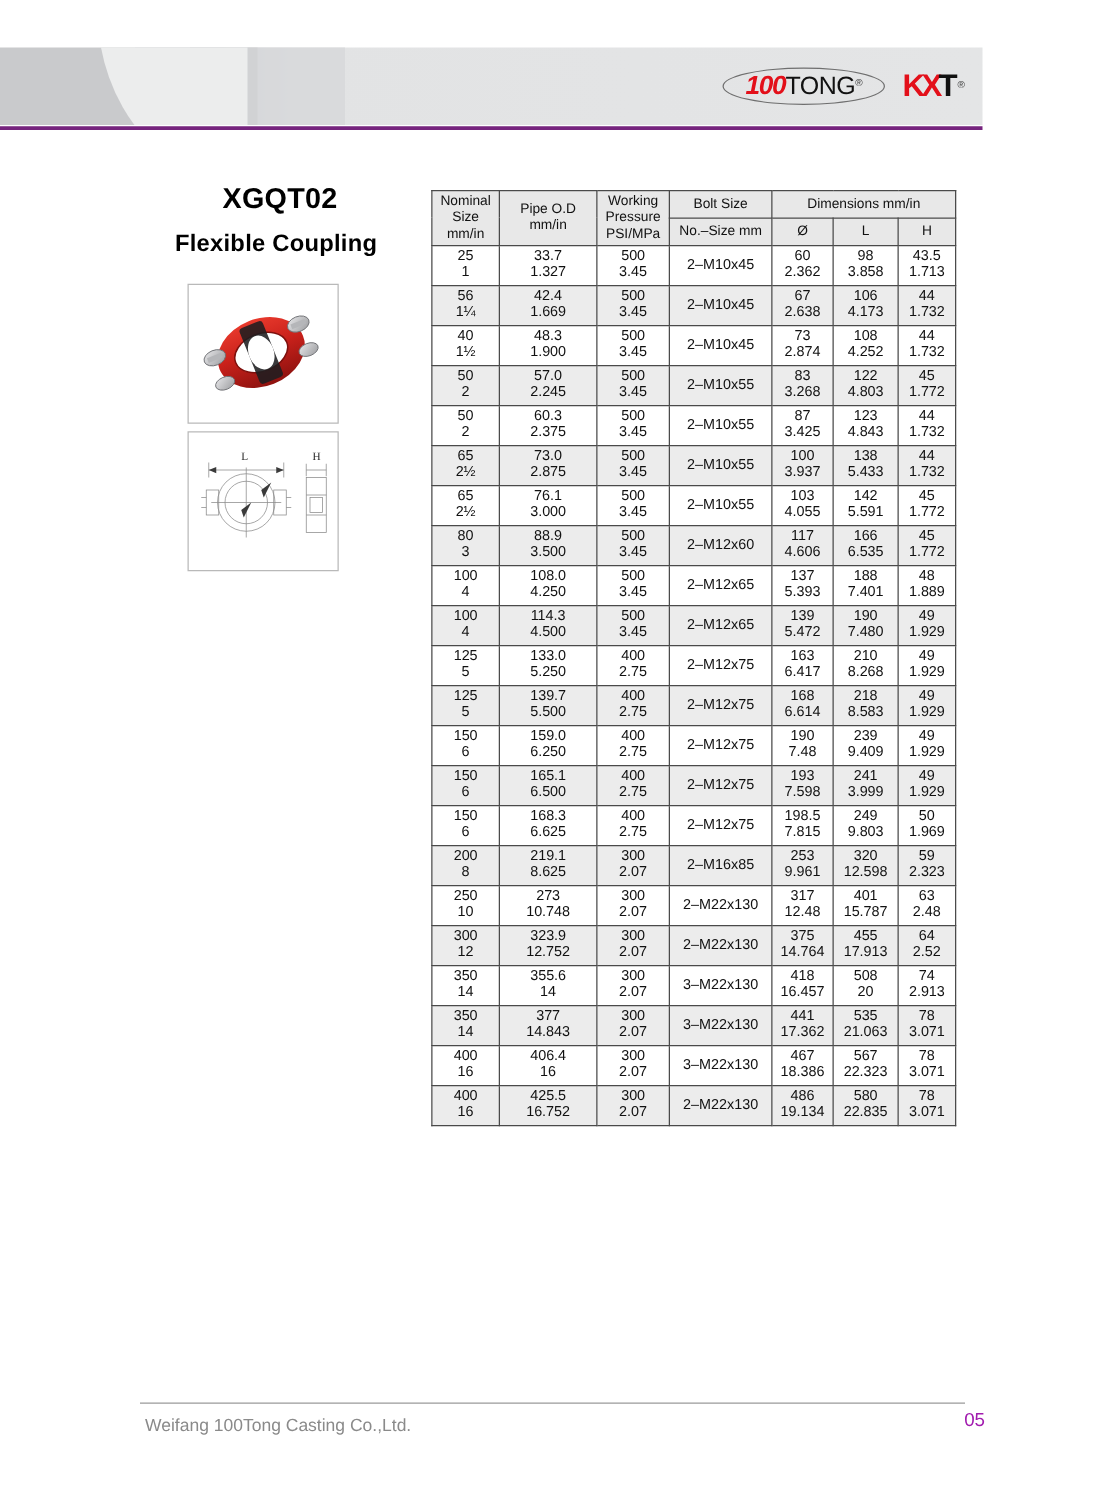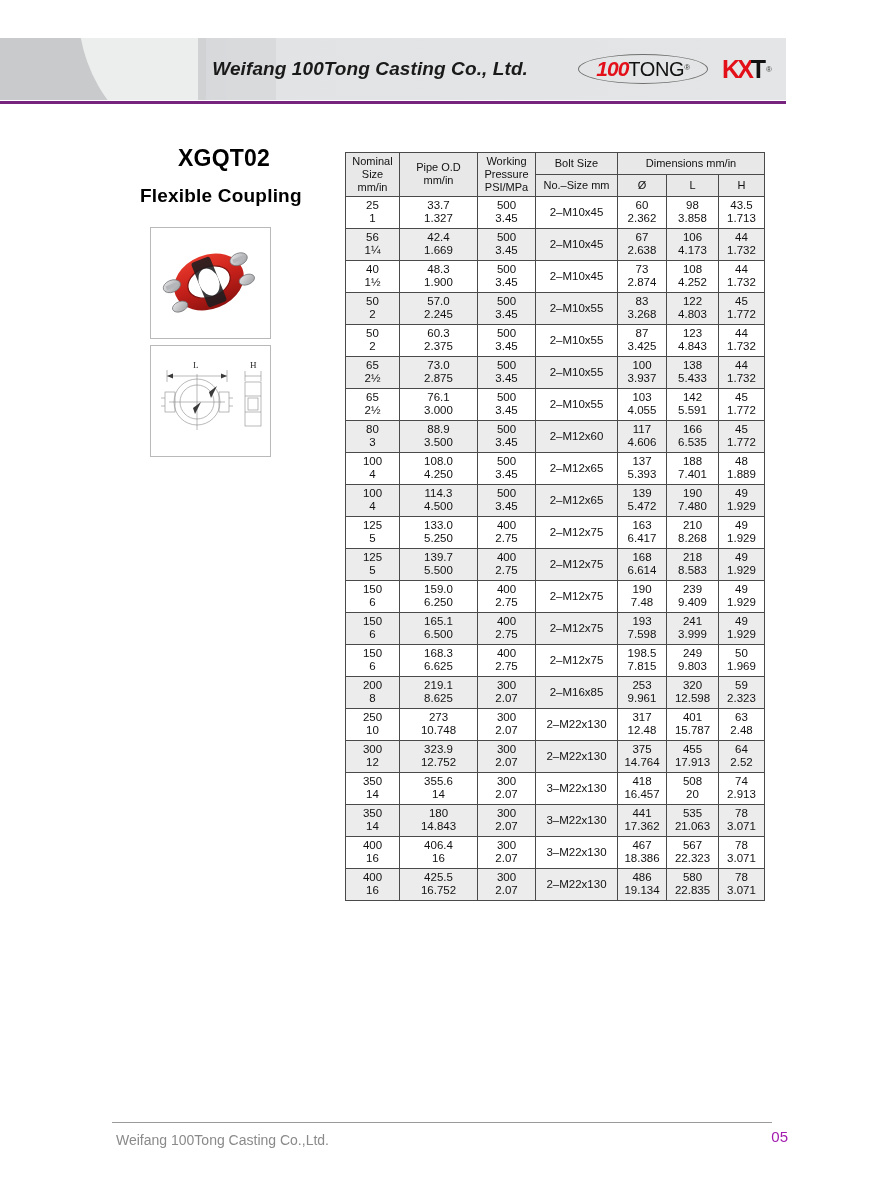--- a/index.html
+++ b/index.html
@@ -225,21 +225,20 @@
   }
 </style>
 </head>
 <body>
 
 <div id="header-band">
   <div id="header-watermark"></div>
   <div id="header-watermark-stem"></div>
   <div id="header-watermark-curve"></div>
 
-  <div id="header-title">Weifang 100Tong Casting Co., Ltd.</div>
 
   <div id="logo-group">
     <div class="logo-oval"><span class="logo-100">100</span><span class="logo-tong">TONG</span><span class="reg-mark">®</span></div>
     <div id="logo-kt"><span class="kt-red">KX</span><span class="kt-black">T</span><span class="reg-mark">®</span></div>
   </div>
 </div>
 <div id="purple-rule"></div>
 
 <div id="product-title">XGQT02</div>
 <div id="product-subtitle">Flexible Coupling</div>
@@ -860,21 +859,21 @@
           <span>74</span>
           <span>2.913</span>
         </td>
       </tr>
       <tr class="alt">
         <td class="cell-two">
           <span>350</span>
           <span>14</span>
         </td>
         <td class="cell-two">
-          <span>180</span>
+          <span>377</span>
           <span>14.843</span>
         </td>
         <td class="cell-two">
           <span>300</span>
           <span>2.07</span>
         </td>
         <td>3–M22x130</td>
         <td class="cell-two">
           <span>441</span>
           <span>17.362</span>

